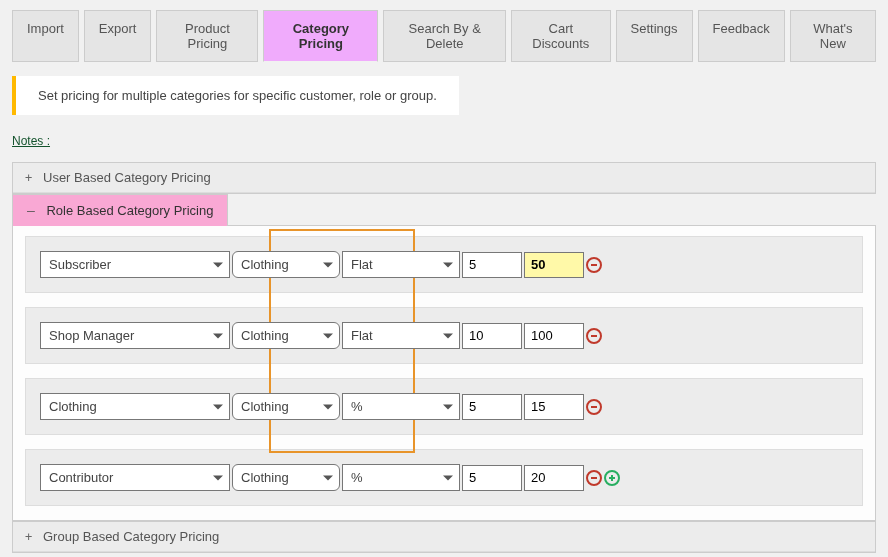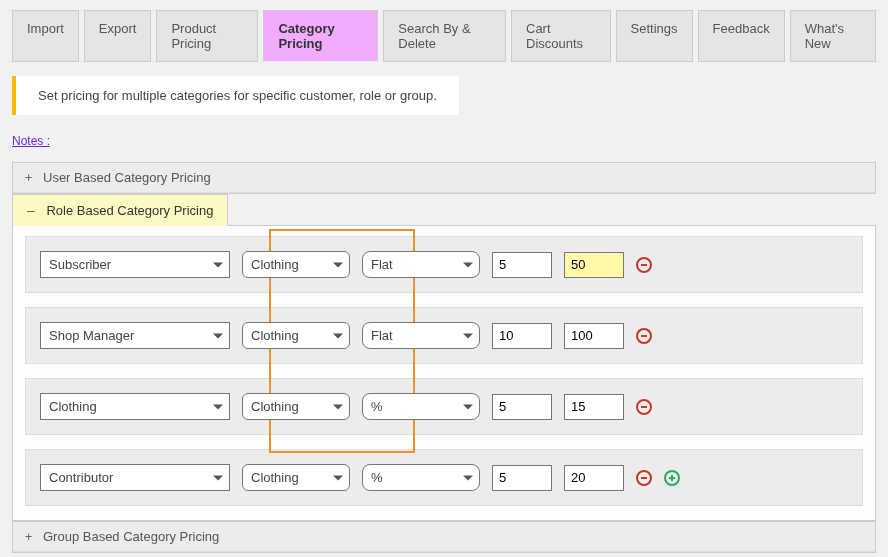--- a/index.html
+++ b/index.html
@@ -1,40 +1,40 @@
 <!DOCTYPE html>
 <html><head>
   <meta charset="utf-8">
   <style>
     * { box-sizing: border-box; margin: 0; padding: 0; }
     body { background: #fff; font-family: -apple-system, Segoe UI, Helvetica, Arial, sans-serif; font-size: 13px; color: #444; }
     .wrap { width: 888px; padding: 10px 12px; background: #f1f1f1; }
     .tabs { display: flex; gap: 0; }
-    .tab { background: #e5e5e5; color: #555; padding: 10px 14px; border: 1px solid #ccc; border-bottom: 1px solid #ccc; cursor: pointer; font-size: 13px; margin-right: 0; }
+    .tab { background: #e5e5e5; color: #555; padding: 10px 14px; border: 1px solid #ccc; border-bottom: 1px solid #ccc; cursor: pointer; font-size: 13px; margin-right: 0; text-align: center; }
     .tab.active { background: #f0abfc; font-weight: 700; border-bottom: 1px solid #f1f1f1; color: #333; }
     .tab + .tab { margin-left: 5px; }
     .info-banner { background: #fff; border-left: 4px solid #ffb900; padding: 12px 22px; margin: 14px 0 18px; display: inline-block; color: #444; }
-    .notes { color: #6d28d9; font-size: 12px; text-decoration: underline; cursor: pointer; margin-bottom: 14px; display: inline-block; }
+    .notes { color: #14532d; font-size: 12px; text-decoration: underline; cursor: pointer; margin-bottom: 14px; display: inline-block; }
     .accordion { border: 1px solid #ccc; background: #fff; }
     .acc-header { display: flex; align-items: center; padding: 7px 12px; border-bottom: 1px solid #ddd; cursor: pointer; font-size: 13px; color: #555; }
     .acc-header.collapsed { background: #ececec; }
     .acc-header .sym { font-family: monospace; margin-right: 10px; color: #666; font-size: 12px; width: 8px; }
     .acc-body { padding: 10px 4px 4px; background: #fdfdfd; }
     .acc-wrapper { position: relative; }
-    .acc-tab-label { background: #fef9c3; border: 1px solid #ccc; border-bottom: none; padding: 8px 14px; display: inline-block; color: #333; font-size: 13px; position: relative; z-index: 2; margin-bottom: -1px; }
+    .acc-tab-label { background: #f9a8d4; border: 1px solid #ccc; border-bottom: none; padding: 8px 14px; display: inline-block; color: #333; font-size: 13px; position: relative; z-index: 2; margin-bottom: -1px; }
     .acc-tab-label .sym { font-family: monospace; margin-right: 8px; color: #555; }
-    .row { display: flex; align-items: center; gap: 12px; background: #ececec; border: 1px solid #ddd; padding: 14px 14px; margin: 0 8px 14px 8px; }
+    .row { display: flex; align-items: center; gap: 2px; background: #ececec; border: 1px solid #ddd; padding: 14px 14px; margin: 0 8px 14px 8px; }
     .row:last-child { margin-bottom: 10px; }
     .sel { position: relative; background: #fff; border: 1px solid #777; height: 27px; display: flex; align-items: center; padding: 0 22px 0 8px; cursor: pointer; font-size: 13px; }
     .sel.role { width: 190px; }
     .sel.cat  { width: 108px; border-radius: 6px; }
-    .sel.type { width: 118px; border-radius: 8px; }
+    .sel.type { width: 118px; }
     .caret { position: absolute; right: 6px; top: 50%; transform: translateY(-50%); width: 0; height: 0; border-left: 5px solid transparent; border-right: 5px solid transparent; border-top: 5px solid #555; }
     .txt { width: 60px; height: 26px; border: 1px solid #777; padding: 0 6px; font-size: 13px; }
-    .txt.hl { background: #fff9a8; }
+    .txt.hl { background: #fff9a8; font-weight: bold; }
     .icon-remove { width: 16px; height: 16px; border: 2px solid #c0392b; border-radius: 50%; position: relative; cursor: pointer; }
     .icon-remove::after { content: ""; position: absolute; left: 3px; right: 3px; top: 50%; height: 2px; background: #c0392b; transform: translateY(-50%); }
     .icon-add { width: 16px; height: 16px; border: 2px solid #27ae60; border-radius: 50%; position: relative; cursor: pointer; }
     .icon-add::before { content: ""; position: absolute; left: 3px; right: 3px; top: 50%; height: 2px; background: #27ae60; transform: translateY(-50%); }
     .icon-add::after { content: ""; position: absolute; top: 3px; bottom: 3px; left: 50%; width: 2px; background: #27ae60; transform: translateX(-50%); }
     .hl-box { position: absolute; border: 2px solid #e8942a; background: transparent; pointer-events: none; }
   </style>
 </head>
 <body>
 

